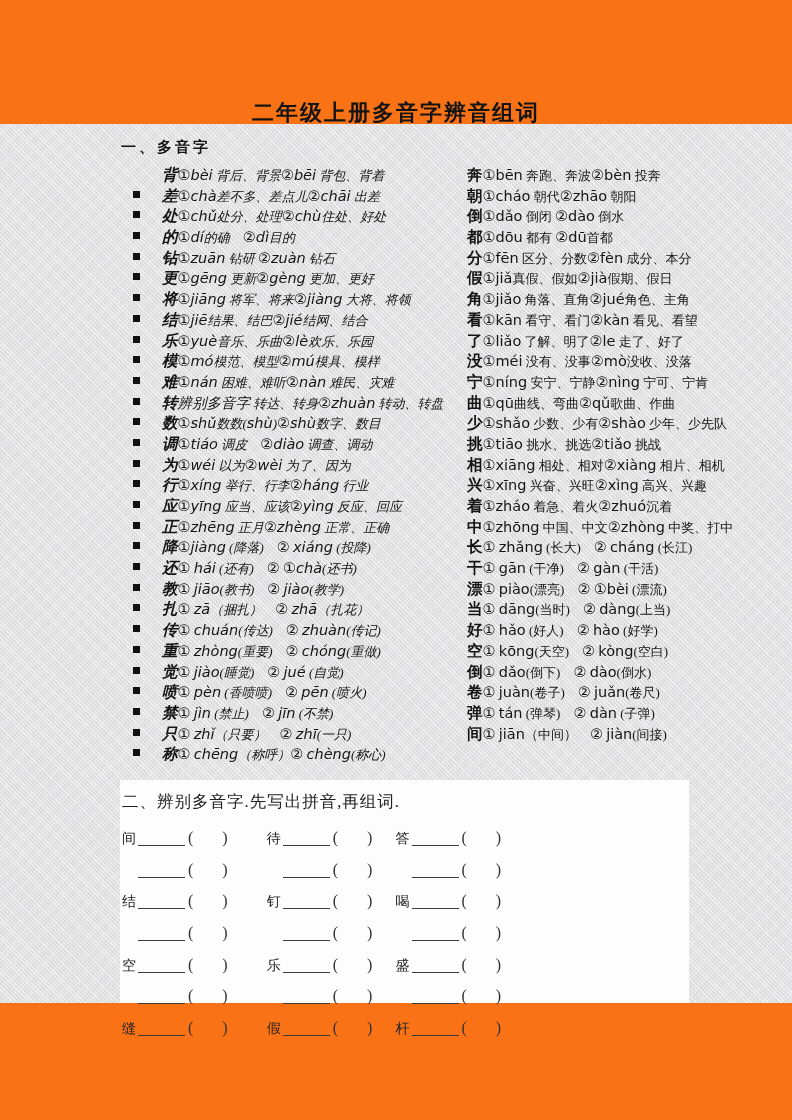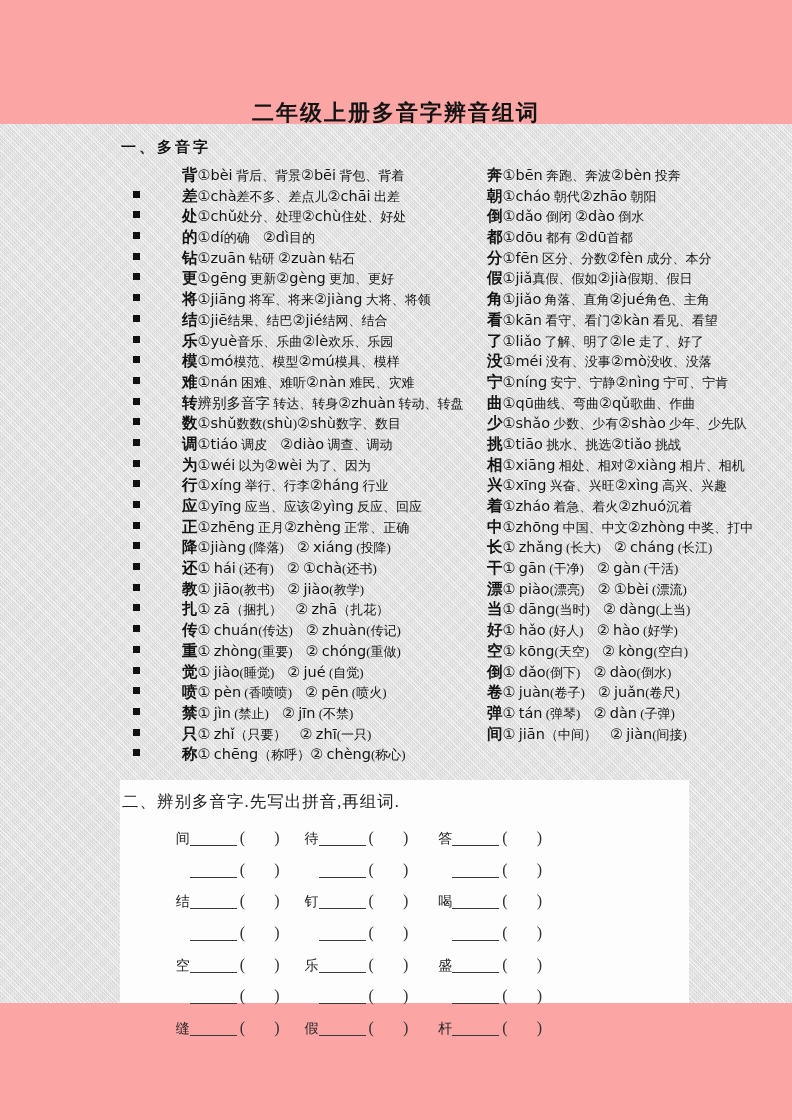--- a/index.html
+++ b/index.html
@@ -1,35 +1,35 @@
 <!DOCTYPE html>
 <html><head>
 <meta charset="utf-8">
 <style>
   html,body{margin:0;padding:0;}
-  .page{position:relative;width:792px;height:1120px;background:#fca5a5;overflow:hidden;
+  .page{position:relative;width:792px;height:1120px;background:#f97316;overflow:hidden;
         font-family:"Liberation Serif","DejaVu Serif",serif;color:#141414;}
   .noise{position:absolute;left:0;top:124px;width:792px;height:879px;background-color:#e8e8e8;
     background-image:
       repeating-linear-gradient(45deg, rgba(255,255,255,.55) 0 1px, rgba(0,0,0,0) 1px 3px),
       repeating-linear-gradient(-45deg, rgba(180,180,186,.22) 0 1px, rgba(0,0,0,0) 1px 2px),
       repeating-linear-gradient(90deg, rgba(200,200,206,.25) 0 1px, rgba(0,0,0,0) 1px 2px);}
   .whitebox{position:absolute;left:120px;top:780px;width:569px;height:223px;background:#fdfdfd;}
   .title{position:absolute;left:0;top:98px;width:100%;text-align:center;font-size:22px;
          font-weight:bold;letter-spacing:2px;}
   .s1head{position:absolute;left:121px;top:138px;font-size:15px;letter-spacing:3px;font-weight:bold;}
   .s1list{position:absolute;left:133px;top:165px;width:648px;}
   .row{height:20.7px;white-space:nowrap;font-size:13px;line-height:20.7px;}
   .bullet{display:inline-block;width:7px;height:7px;background:#111;vertical-align:2px;}
-  .left{display:inline-block;width:265px;margin-left:42px;vertical-align:top;overflow:visible;}
+  .left{display:inline-block;width:265px;margin-left:22px;vertical-align:top;overflow:visible;font-style:italic;}
   .right{display:inline-block;vertical-align:top;margin-left:40px;}
   .py{font-family:"DejaVu Sans","Liberation Sans",sans-serif;font-size:14.5px;letter-spacing:0;}
   .lead{font-size:15.5px;font-weight:bold;}
   .s2head{position:absolute;left:122px;top:791px;font-size:16.5px;color:#222;letter-spacing:1px;text-align:center;}
-  .s2rows{position:absolute;left:122px;top:822px;width:420px;text-align:right;}
+  .s2rows{position:absolute;left:122px;top:822px;width:420px;}
   .s2row{height:31.7px;line-height:31.7px;white-space:nowrap;font-size:15px;color:#222;}
   .cell{display:inline-block;vertical-align:top;}
   .cell.c1{width:141px;}.cell.c2{width:125px;}.cell.c3{width:130px;}
   .ch{display:inline-block;width:16px;font-size:14px;}
   .blank{display:inline-block;width:47px;height:1px;border-bottom:1.5px solid #3a3a3a;
          vertical-align:-3px;margin-right:3px;}
   .par{font-family:"Liberation Serif",serif;font-size:16px;color:#333;}
   .gap{display:inline-block;width:29px;}
 </style>
 </head>

